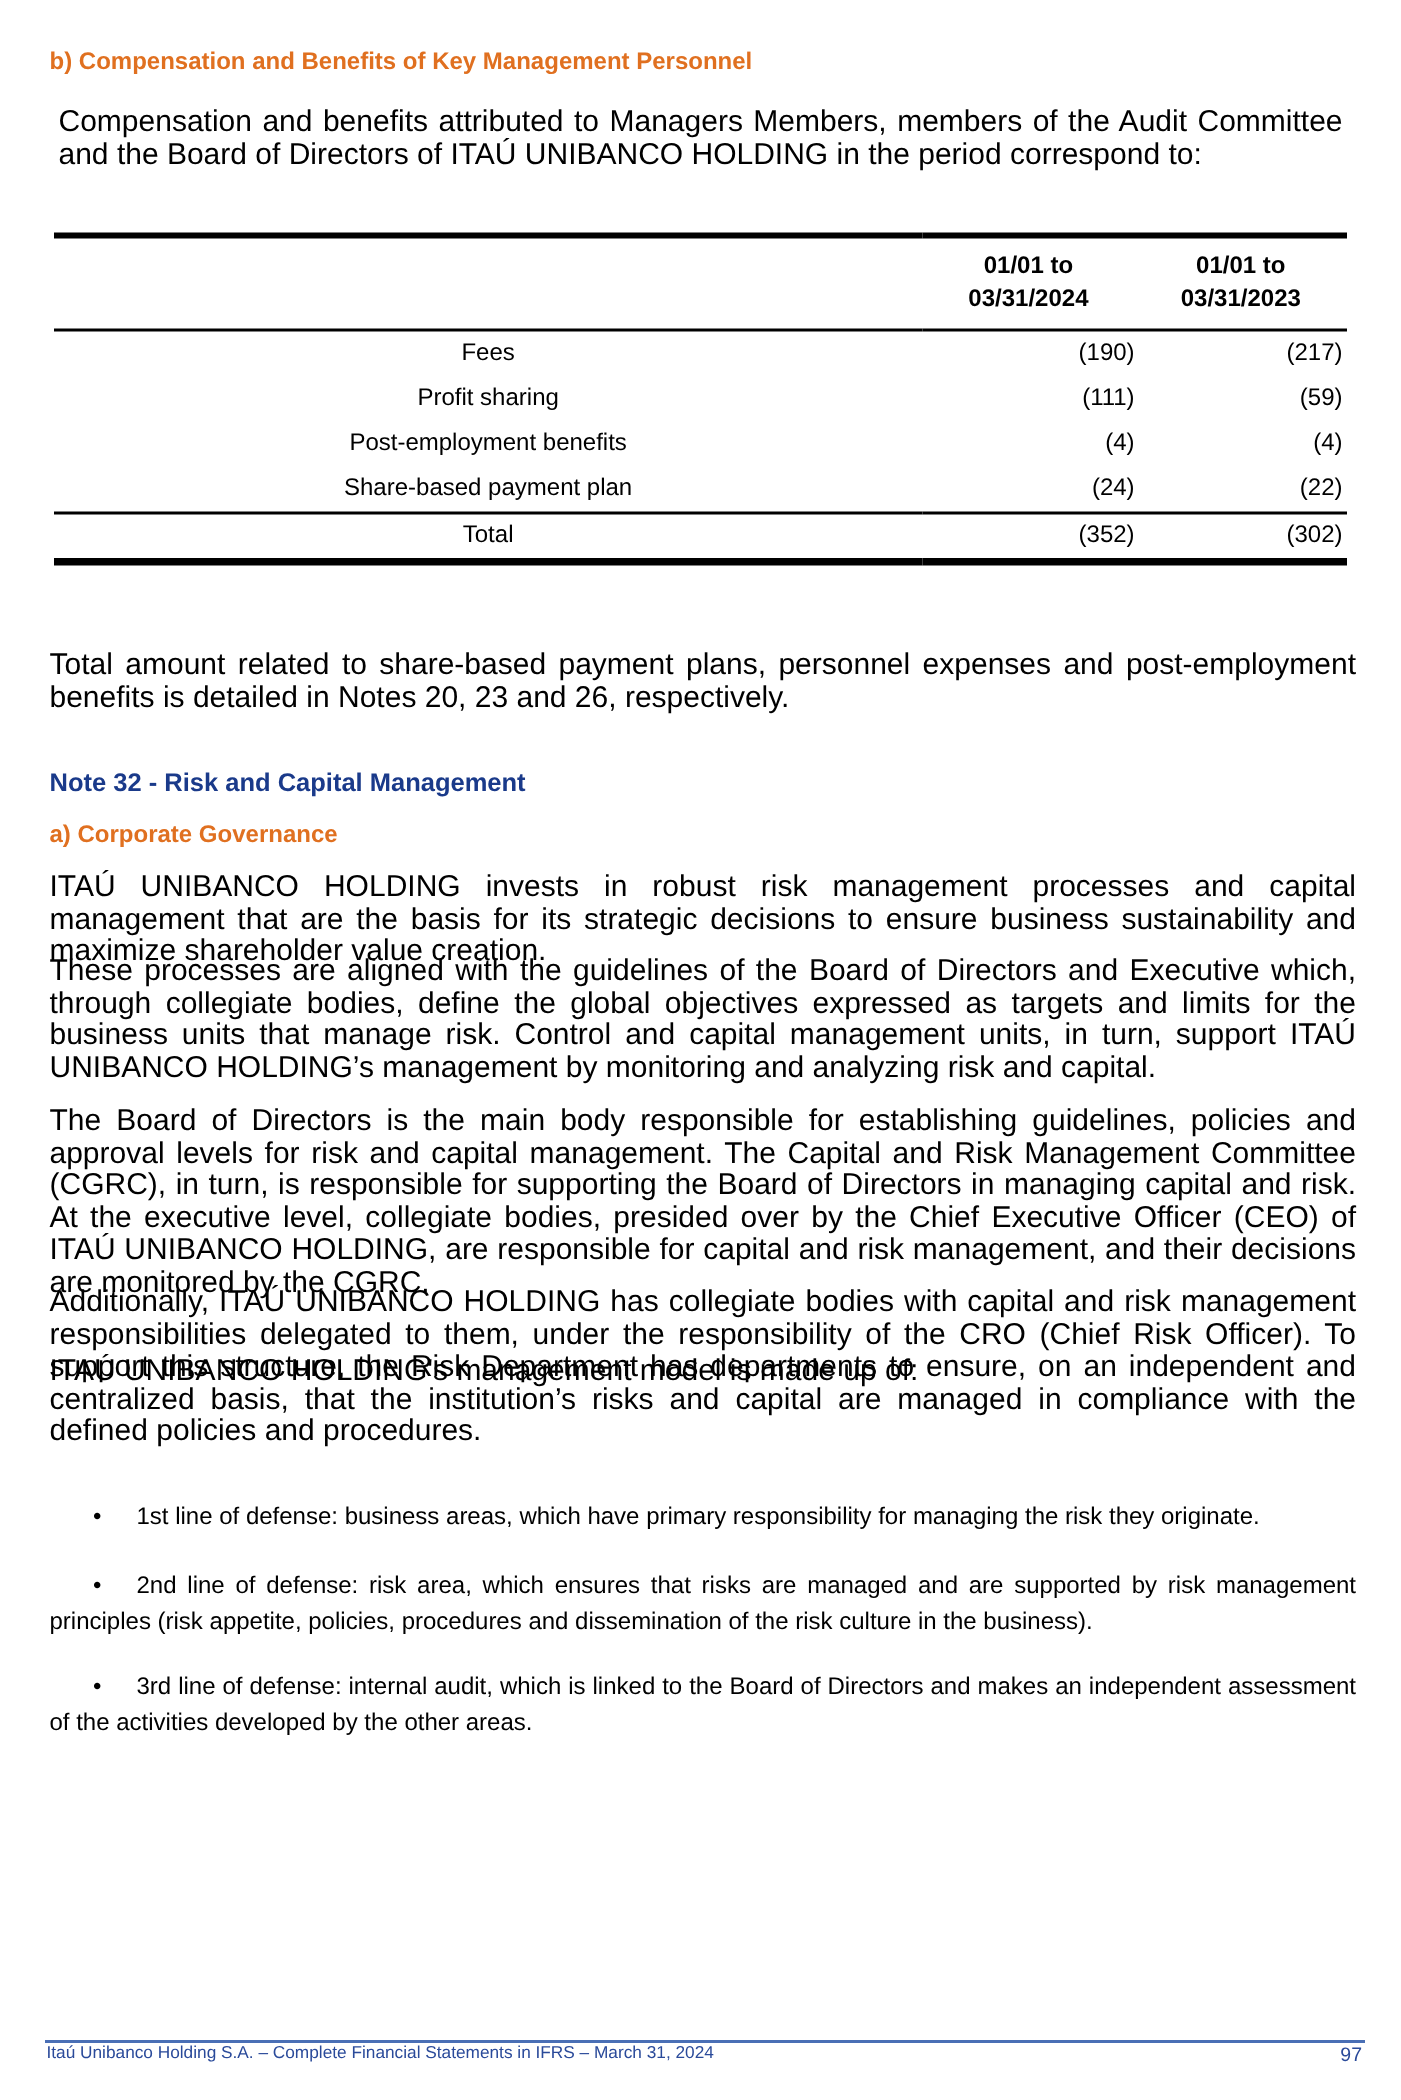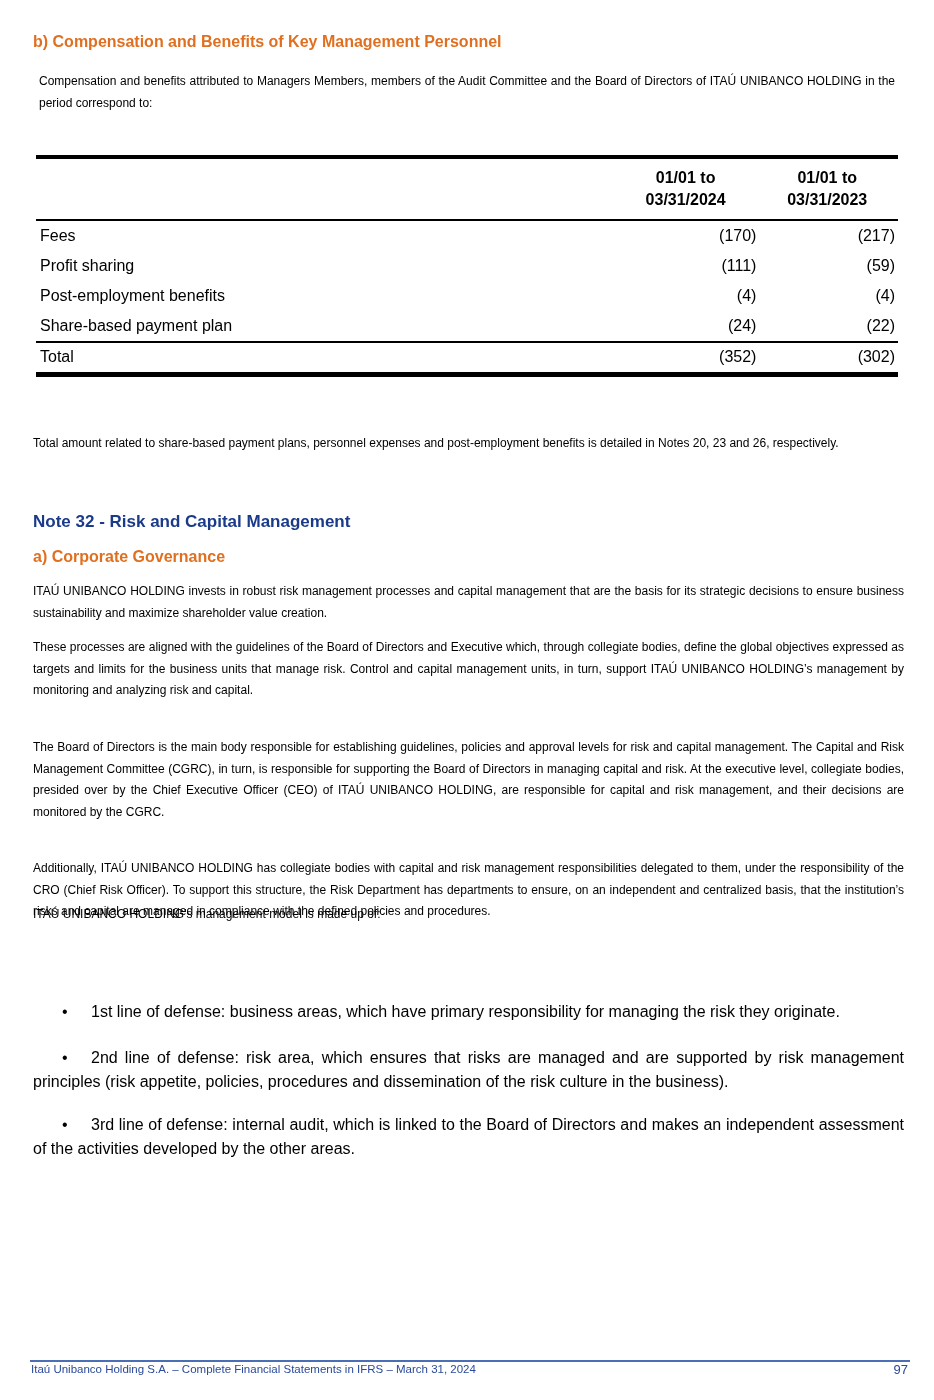--- a/index.html
+++ b/index.html
@@ -24,21 +24,21 @@
       position: absolute;
       left: 33px;
       font-weight: bold;
       font-size: 17px;
       color: #1a3a8a;
     }
     .para {
       position: absolute;
       left: 33px;
       width: 871px;
-      font-size: 12px;
+      font-size: 20px;
       line-height: 21.5px;
       text-align: justify;
       text-align-last: left;
     }
     .para.indent-intro { left: 39px; width: 856px; }
 
     
     .comp-table {
       position: absolute;
       left: 36px;
@@ -54,20 +54,21 @@
       line-height: 22px;
       padding: 8px 0 8px 0;
       border-bottom: 2px solid #000;
     }
     .comp-table th.label-col { width: 590px; }
     .comp-table th.col { width: 143px; margin-top: 42px; }
     .comp-table td {
       height: 30.5px;
       padding: 0 4px;
       vertical-align: middle;
+      text-align: center;
     }
     .comp-table td.num { text-align: right; padding-right: 3px; }
     .comp-table td.num.c1 { padding-right: 0px; }
     .comp-table tr.total td {
       font-weight: normal;
       border-top: 2px solid #000;
       border-bottom: 5px solid #000;
       height: 32px;
     }
 
@@ -130,21 +131,21 @@
         <div>01/01 to</div>
         <div>03/31/2024</div>
       </th>
       <th class="col">
         <div>01/01 to</div>
         <div>03/31/2023</div>
       </th>
     </tr>
     <tr>
       <td>Fees</td>
-      <td class="num c1">(170)</td>
+      <td class="num c1">(190)</td>
       <td class="num">(217)</td>
     </tr>
     <tr>
       <td>Profit sharing</td>
       <td class="num c1">(111)</td>
       <td class="num">(59)</td>
     </tr>
     <tr>
       <td>Post-employment benefits</td>
       <td class="num c1">(4)</td>

